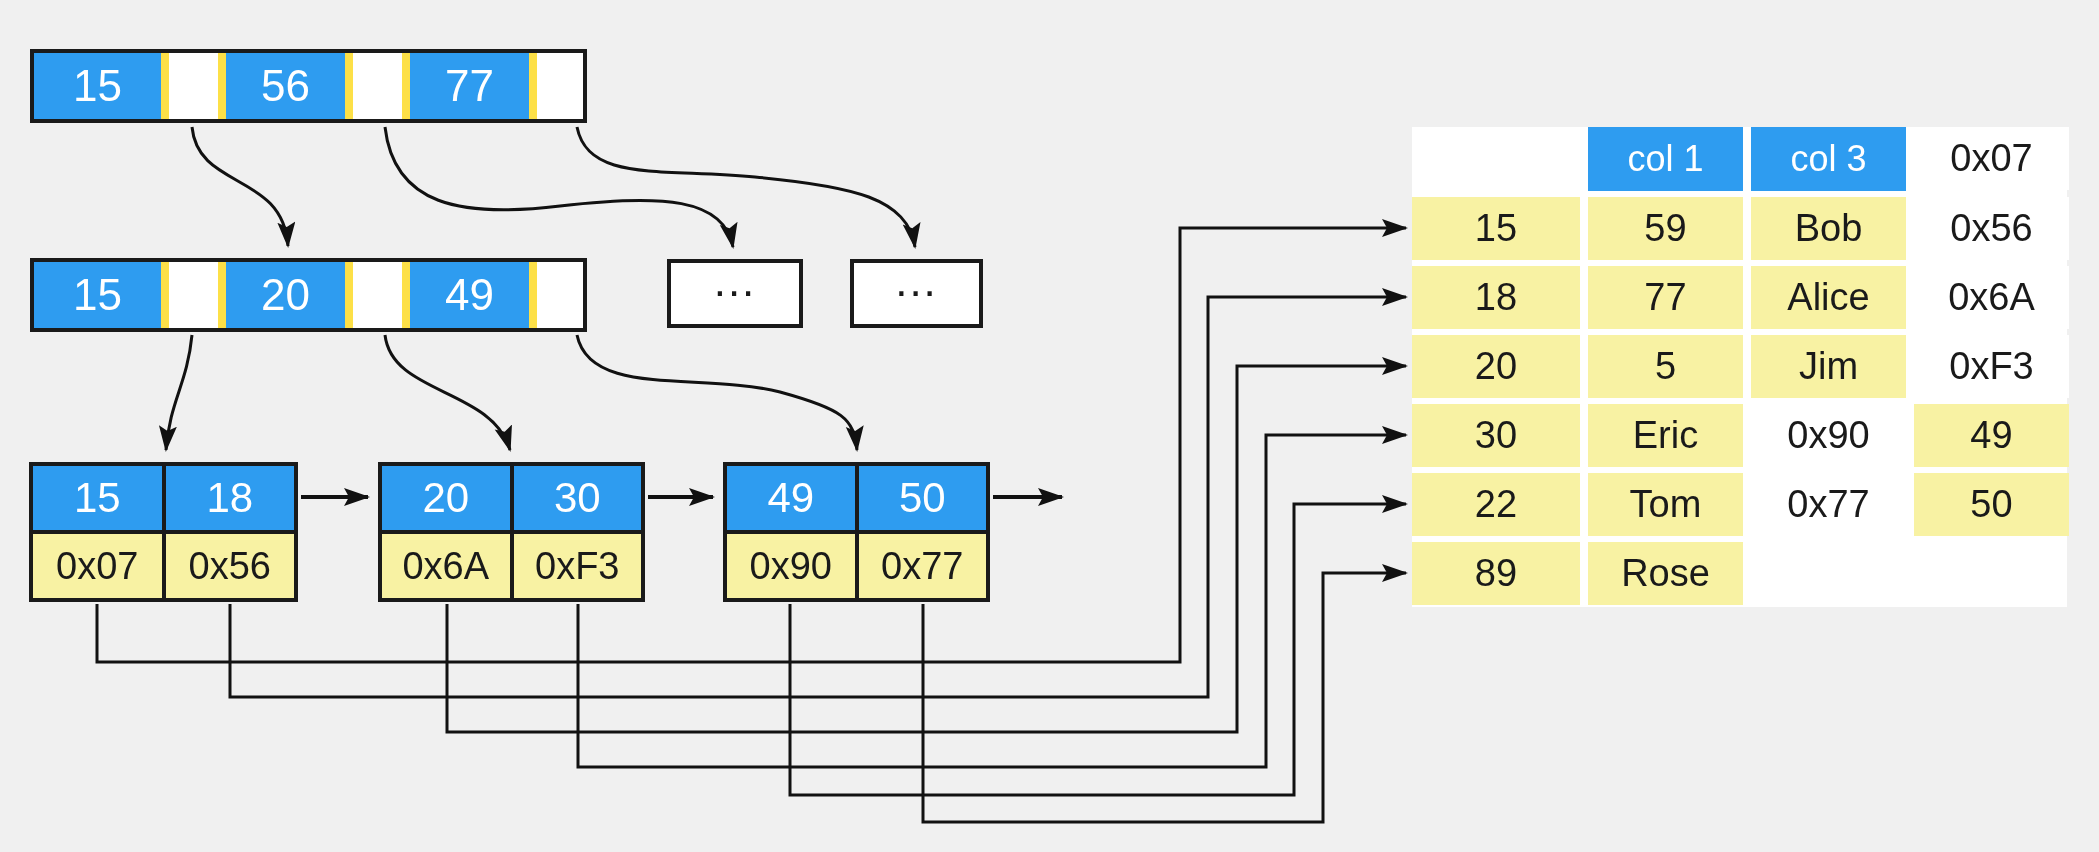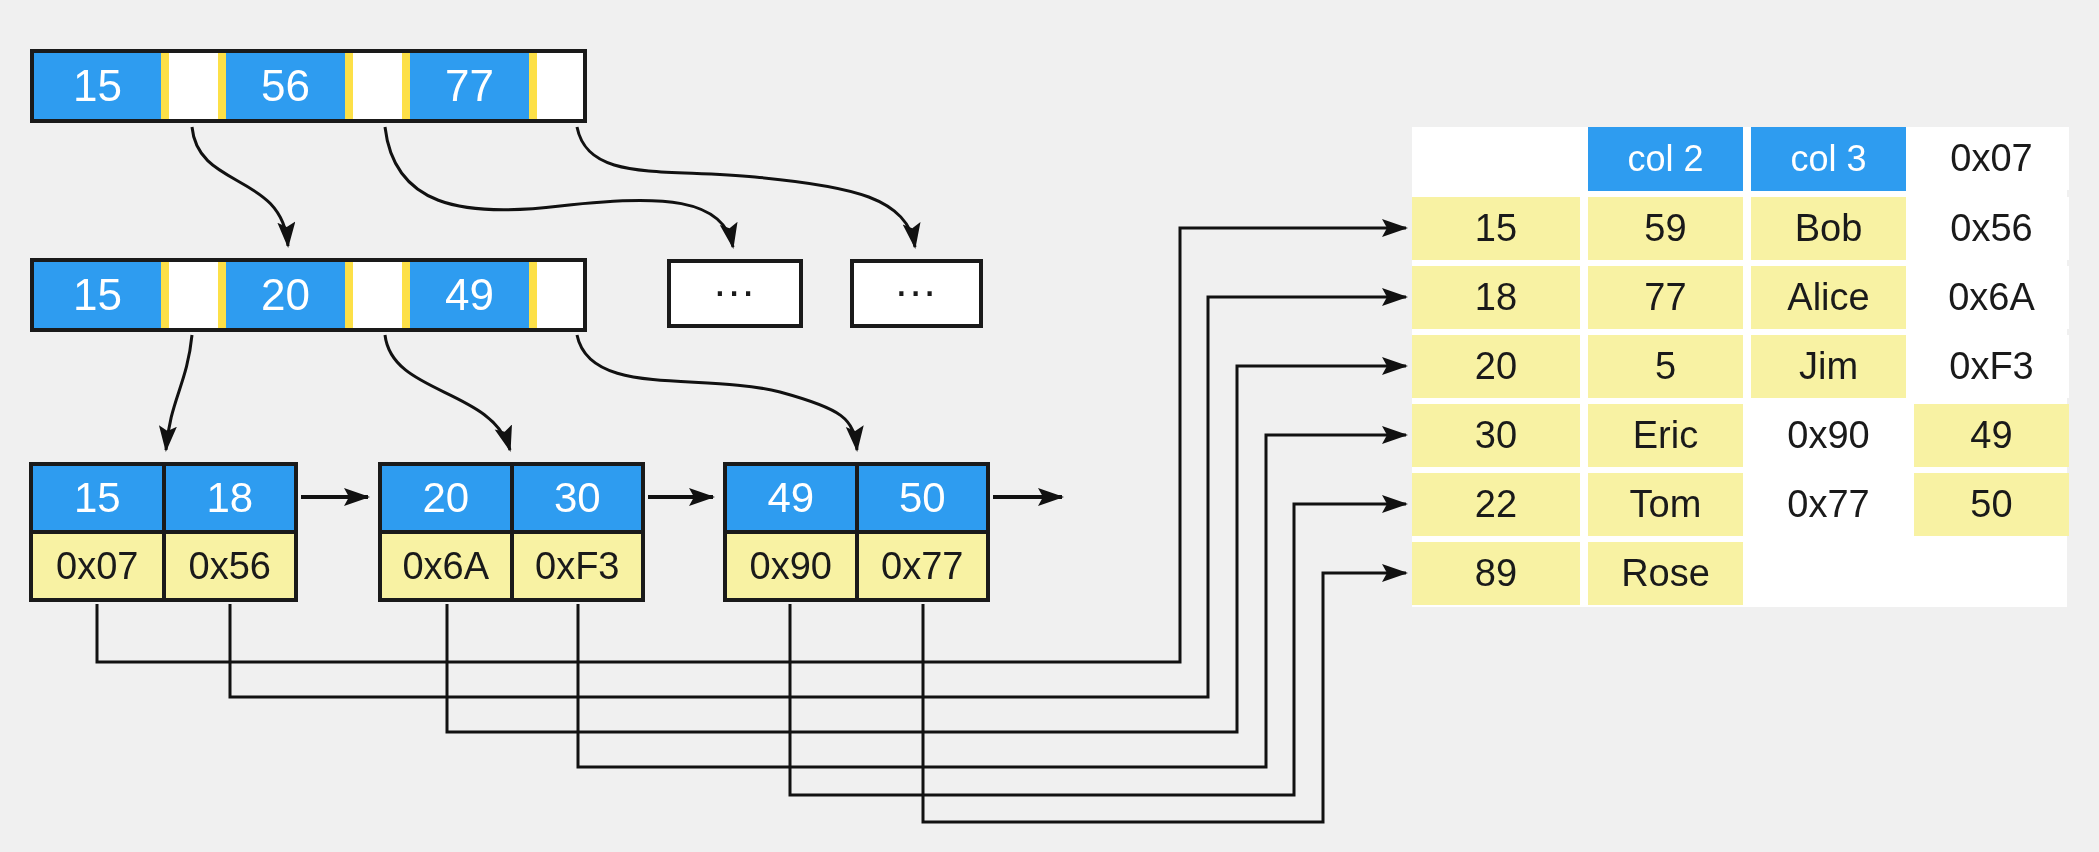--- a/index.html
+++ b/index.html
@@ -174,21 +174,21 @@
     <div class="lcell lkey">49</div>
     <div class="lcell lkey">50</div>
     <div class="lcell lptr">0x90</div>
     <div class="lcell lptr">0x77</div>
   </div>
 
   <div class="table-panel">
     <div class="tgrid">
 
       <div class="blank"></div>
-      <div class="hcell">col 2</div>
+      <div class="hcell">col 1</div>
       <div class="hcell">col 3</div>
 
       <div class="addr">0x07</div>
       <div class="dcell">15</div>
       <div class="dcell">59</div>
       <div class="dcell">Bob</div>
 
       <div class="addr">0x56</div>
       <div class="dcell">18</div>
       <div class="dcell">77</div>

